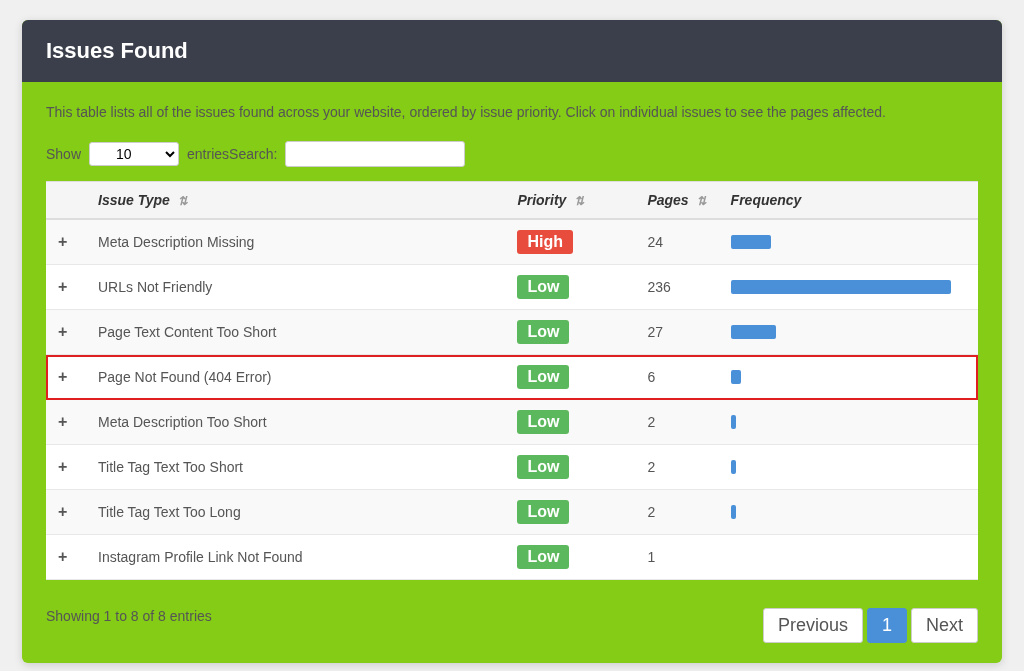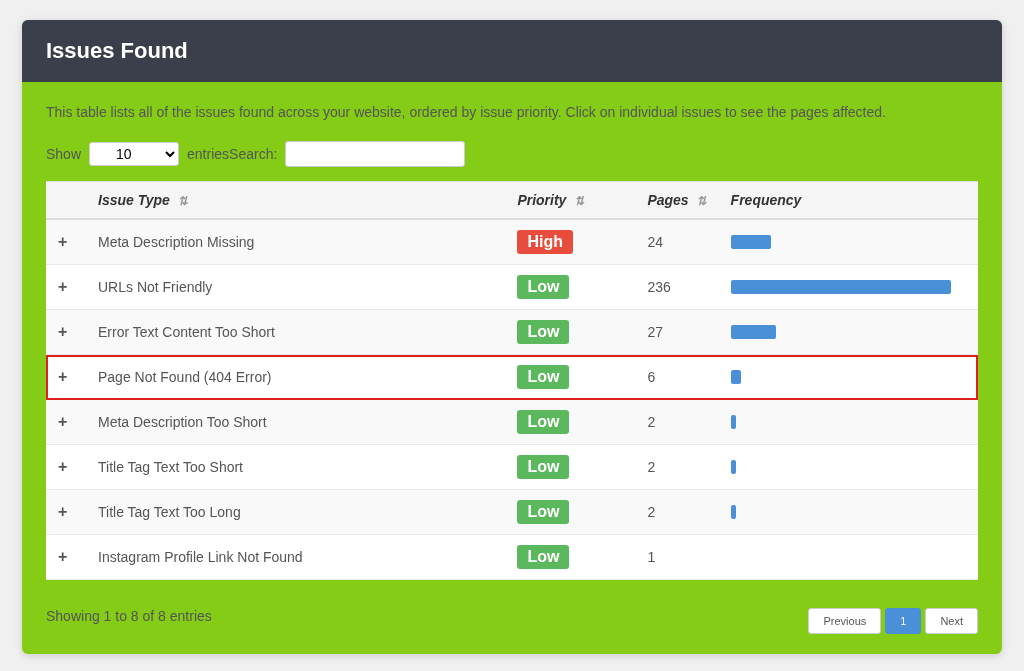--- a/index.html
+++ b/index.html
@@ -157,21 +157,21 @@
     .pagination {
       display: flex;
       gap: 4px;
       align-items: center;
     }
     .page-btn {
       border: 1px solid #ccc;
       background: #fff;
       color: #555;
       padding: 6px 14px;
-      font-size: 11px;
+      font-size: 18px;
       border-radius: 3px;
       cursor: pointer;
     }
     .page-btn.active {
       background: #4a90d9;
       border-color: #4a90d9;
       color: #fff;
     }
     .col-expand { width: 40px; }
     .col-issue { width: 45%; }
@@ -240,21 +240,21 @@
             <td class="col-priority"><span class="priority-badge priority-low">Low</span></td>
             <td class="col-pages">236</td>
             <td class="col-freq">
               <div class="freq-bar-container">
                 <div class="freq-bar" style="width: 220px;"></div>
               </div>
             </td>
           </tr>
           <tr>
             <td class="col-expand"><span class="expand-btn">+</span></td>
-            <td class="col-issue">Error Text Content Too Short</td>
+            <td class="col-issue">Page Text Content Too Short</td>
             <td class="col-priority"><span class="priority-badge priority-low">Low</span></td>
             <td class="col-pages">27</td>
             <td class="col-freq">
               <div class="freq-bar-container">
                 <div class="freq-bar" style="width: 45px;"></div>
               </div>
             </td>
           </tr>
           <tr class="highlighted">
             <td class="col-expand"><span class="expand-btn">+</span></td>

